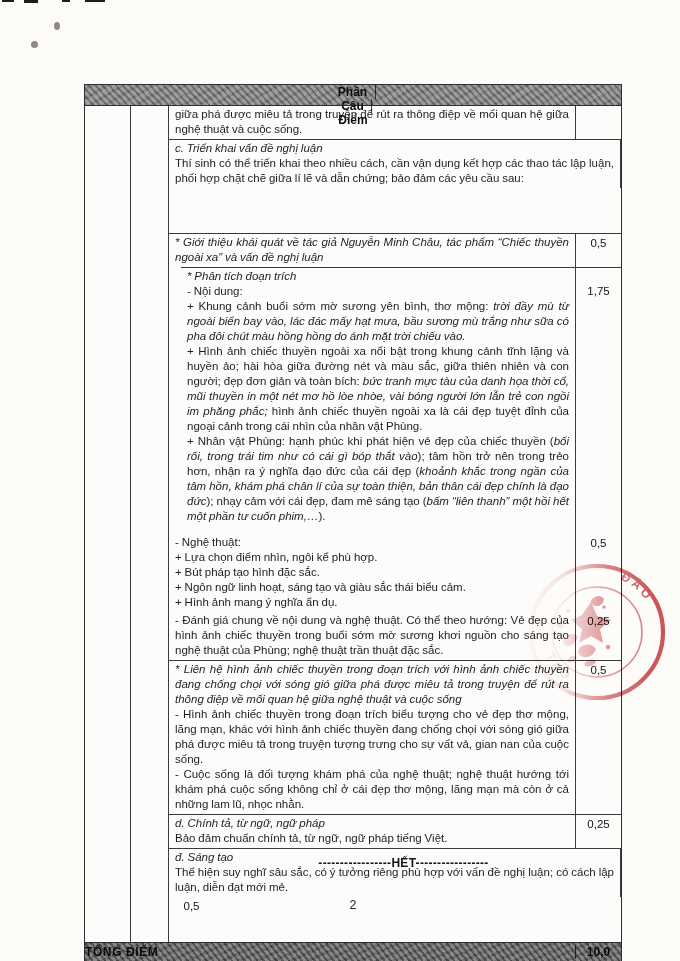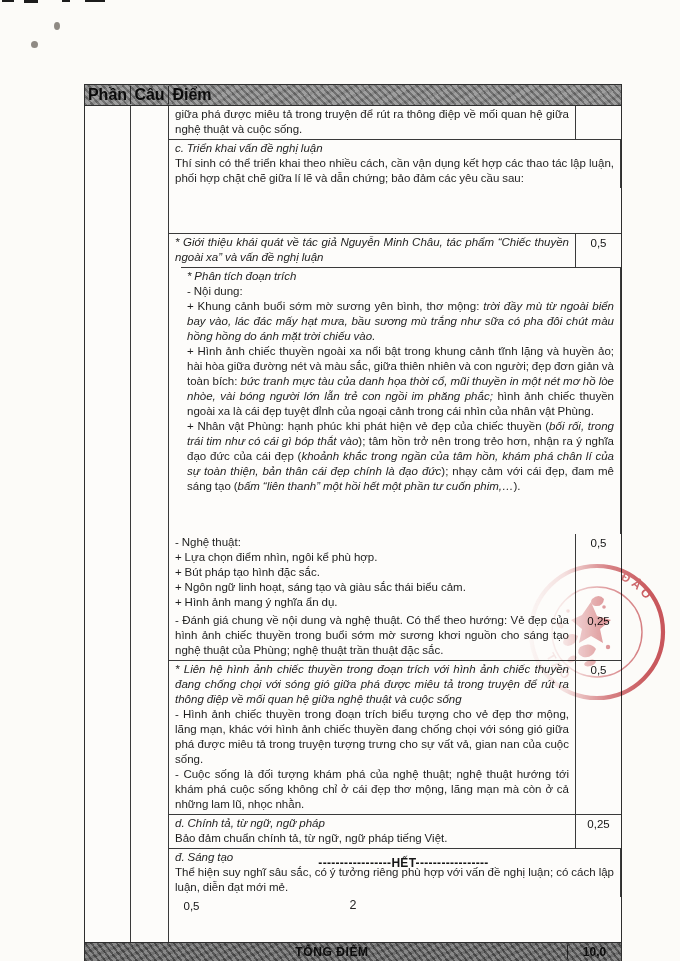--- a/index.html
+++ b/index.html
@@ -24,21 +24,21 @@
     background:#fdfcfa;
   }
   .band{
     display:flex;align-items:center;
     background-color:#8f8f8f;
     background-image:
       repeating-linear-gradient(47deg, rgba(35,35,35,.30) 0 2px, rgba(190,190,190,.25) 2px 5px),
       repeating-linear-gradient(-31deg, rgba(55,55,55,.22) 0 3px, rgba(170,170,170,.18) 3px 8px);
     font-weight:bold;color:#0b0b0b;
   }
-  .hdr-band{height:20px;border-bottom:1px solid #2e2e2e;font-size:16px;}
+  .hdr-band{height:20px;border-bottom:1px solid #2e2e2e;font-size:12px;flex-direction:column;}
   .hdr-cell{box-sizing:border-box;text-align:center;}
   .hc-phan{width:46px;border-right:1px solid rgba(10,10,10,.75);}
   .hc-cau{width:38px;border-right:1px solid rgba(10,10,10,.75);}
   .hc-nd{flex:1;border-right:1px solid rgba(10,10,10,.75);}
   .hc-diem{width:46px;}
   .tbody{display:flex;align-items:stretch;}
   .col-phan{width:46px;border-right:1px solid #3a3a3a;box-sizing:border-box;}
   .col-cau{width:38px;border-right:1px solid #3a3a3a;box-sizing:border-box;}
   .col-main{flex:1;display:flex;flex-direction:column;}
   .row{display:flex;align-items:stretch;border-top:1px solid #3a3a3a;}
@@ -57,22 +57,22 @@
   }
   .para{margin:0;}
   .it{font-style:italic;}
   .total-band{
     height:18px;border-top:1px solid #2e2e2e;font-size:12px;
     background-color:#7a7a7a;
     background-image:
       repeating-linear-gradient(52deg, rgba(20,20,20,.38) 0 2px, rgba(160,160,160,.26) 2px 5px),
       repeating-linear-gradient(-24deg, rgba(40,40,40,.30) 0 3px, rgba(150,150,150,.2) 3px 7px);
   }
-  .total-label{flex:1;text-align:center;letter-spacing:.6px;margin-left:12px;}
-  .total-score{width:54px;box-sizing:border-box;border-left:1px solid rgba(10,10,10,.75);text-align:center;font-weight:bold;}
+  .total-label{flex:1;letter-spacing:.6px;}
+  .total-score{width:46px;box-sizing:border-box;border-left:1px solid rgba(10,10,10,.75);text-align:center;font-weight:bold;}
   
   .end-line{
     position:absolute;left:84px;top:856px;width:639px;
     text-align:center;font-weight:bold;font-size:12px;color:#161616;letter-spacing:.3px;
   }
   .page-number{
     position:absolute;left:84px;top:898px;width:538px;
     text-align:center;font-size:12.5px;color:#222;
   }
   
@@ -123,20 +123,21 @@
             <div class="cell sc" style="padding-top: 3px;">0,5</div>
           </div>
           <div class="row" style="min-height: 266px; margin-left: 12px;">
             <div class="cell nd">
               <div class="para"><span class="it">* Phân tích đoạn trích</span></div>
               <div class="para"><span>- Nội dung:</span></div>
               <div class="para"><span>+ Khung cảnh buổi sớm mờ sương yên bình, thơ mộng: </span><span class="it">trời đầy mù từ ngoài biển bay vào, lác đác mấy hạt mưa, bầu sương mù trắng như sữa có pha đôi chút màu hồng hồng do ánh mặt trời chiếu vào.</span></div>
               <div class="para"><span>+ Hình ảnh chiếc thuyền ngoài xa nổi bật trong khung cảnh tĩnh lặng và huyền ảo; hài hòa giữa đường nét và màu sắc, giữa thiên nhiên và con người; đẹp đơn giản và toàn bích: </span><span class="it">bức tranh mực tàu của danh họa thời cổ, mũi thuyền in một nét mơ hồ lòe nhòe, vài bóng người lớn lẫn trẻ con ngồi im phăng phắc;</span><span> hình ảnh chiếc thuyền ngoài xa là cái đẹp tuyệt đỉnh của ngoại cảnh trong cái nhìn của nhân vật Phùng.</span></div>
               <div class="para"><span>+ Nhân vật Phùng: hạnh phúc khi phát hiện vẻ đẹp của chiếc thuyền (</span><span class="it">bối rối, trong trái tim như có cái gì bóp thắt vào</span><span>); tâm hồn trở nên trong trẻo hơn, nhận ra ý nghĩa đạo đức của cái đẹp (</span><span class="it">khoảnh khắc trong ngần của tâm hồn, khám phá chân lí của sự toàn thiện, bản thân cái đẹp chính là đạo đức</span><span>); nhạy cảm với cái đẹp, đam mê sáng tạo (</span><span class="it">bấm “liên thanh” một hồi hết một phần tư cuốn phim,…</span><span>).</span></div>
             </div>
+            <div class="cell sc" style="padding-top: 17px;">1,75</div>
           </div>
           <div class="row sub" style="min-height: 75px;">
             <div class="cell nd">
               <div class="para"><span>- Nghệ thuật:</span></div>
               <div class="para"><span>+ Lựa chọn điểm nhìn, ngôi kể phù hợp.</span></div>
               <div class="para"><span>+ Bút pháp tạo hình đặc sắc.</span></div>
               <div class="para"><span>+ Ngôn ngữ linh hoạt, sáng tạo và giàu sắc thái biểu cảm.</span></div>
               <div class="para"><span>+ Hình ảnh mang ý nghĩa ẩn dụ.</span></div>
             </div>
             <div class="cell sc" style="padding-top: 3px;">0,5</div>

